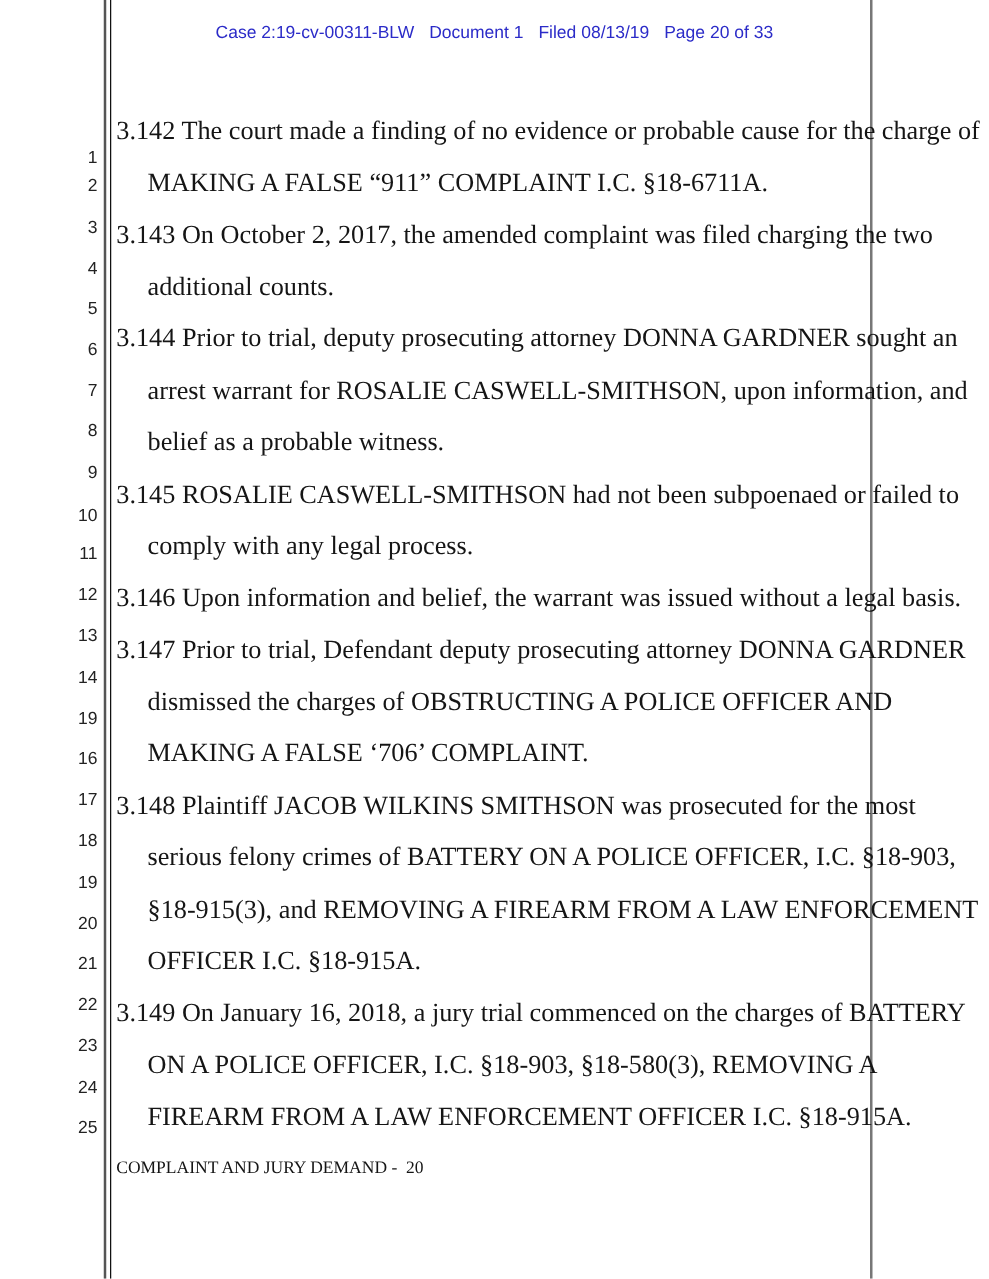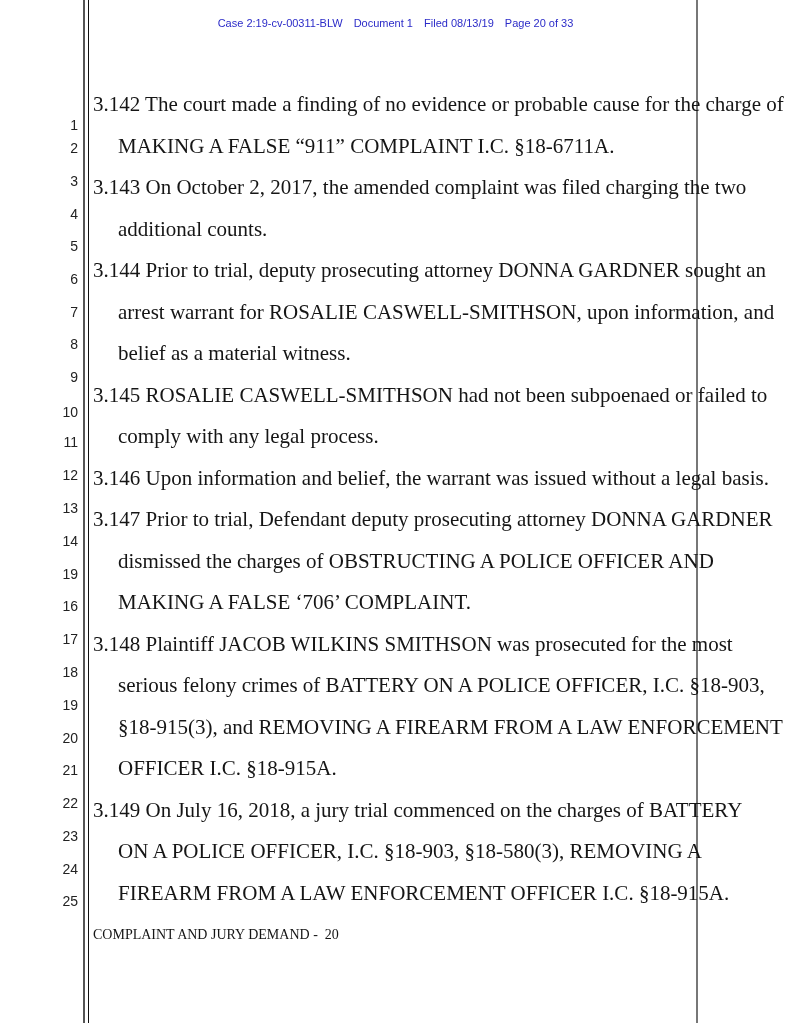--- a/index.html
+++ b/index.html
@@ -26,21 +26,21 @@
     .rule.left-inner { left: 87.5px; background: #111111; }
     .rule.right { left: 696px; width: 1.5px; background: #777777; }
 
     .header {
       position: absolute;
       top: 17px;
       left: 0;
       width: 791px;
       text-align: center;
       font-family: "Liberation Sans", sans-serif;
-      font-size: 11px;
+      font-size: 14px;
       color: #2b2bc8;
       white-space: pre;
       letter-spacing: 0;
     }
     .header span { margin: 0 4px; }
 
     .line-num {
       position: absolute;
       left: 56px;
       width: 22px;
@@ -113,40 +113,40 @@
     <div class="text-line first" style="top:93px">3.142 The court made a finding of no evidence or probable cause for the charge of</div>
     <div class="text-line cont" style="top:135px">MAKING A FALSE “911” COMPLAINT I.C. §18-6711A.</div>
   </div>
   <div>
     <div class="text-line first" style="top:176px">3.143 On October 2, 2017, the amended complaint was filed charging the two</div>
     <div class="text-line cont" style="top:218px">additional counts.</div>
   </div>
   <div>
     <div class="text-line first" style="top:259px">3.144 Prior to trial, deputy prosecuting attorney DONNA GARDNER sought an</div>
     <div class="text-line cont" style="top:301px">arrest warrant for ROSALIE CASWELL-SMITHSON, upon information, and</div>
-    <div class="text-line cont" style="top:342px">belief as a material witness.</div>
+    <div class="text-line cont" style="top:342px">belief as a probable witness.</div>
   </div>
   <div>
     <div class="text-line first" style="top:384px">3.145 ROSALIE CASWELL-SMITHSON had not been subpoenaed or failed to</div>
     <div class="text-line cont" style="top:425px">comply with any legal process.</div>
   </div>
   <div>
     <div class="text-line first" style="top:467px">3.146 Upon information and belief, the warrant was issued without a legal basis.</div>
   </div>
   <div>
     <div class="text-line first" style="top:508px">3.147 Prior to trial, Defendant deputy prosecuting attorney DONNA GARDNER</div>
     <div class="text-line cont" style="top:550px">dismissed the charges of OBSTRUCTING A POLICE OFFICER AND</div>
     <div class="text-line cont" style="top:591px">MAKING A FALSE ‘706’ COMPLAINT.</div>
   </div>
   <div>
     <div class="text-line first" style="top:633px">3.148 Plaintiff JACOB WILKINS SMITHSON was prosecuted for the most</div>
     <div class="text-line cont" style="top:674px">serious felony crimes of BATTERY ON A POLICE OFFICER, I.C. §18-903,</div>
     <div class="text-line cont" style="top:716px">§18-915(3), and REMOVING A FIREARM FROM A LAW ENFORCEMENT</div>
     <div class="text-line cont" style="top:757px">OFFICER I.C. §18-915A.</div>
   </div>
   <div>
-    <div class="text-line first" style="top:799px">3.149 On July 16, 2018, a jury trial commenced on the charges of BATTERY</div>
+    <div class="text-line first" style="top:799px">3.149 On January 16, 2018, a jury trial commenced on the charges of BATTERY</div>
     <div class="text-line cont" style="top:840px">ON A POLICE OFFICER, I.C. §18-903, §18-580(3), REMOVING A</div>
     <div class="text-line cont" style="top:882px">FIREARM FROM A LAW ENFORCEMENT OFFICER I.C. §18-915A.</div>
   </div>
 </div>
 
 <div class="footer">COMPLAINT AND JURY DEMAND -  20</div>
 
 </body></html>

